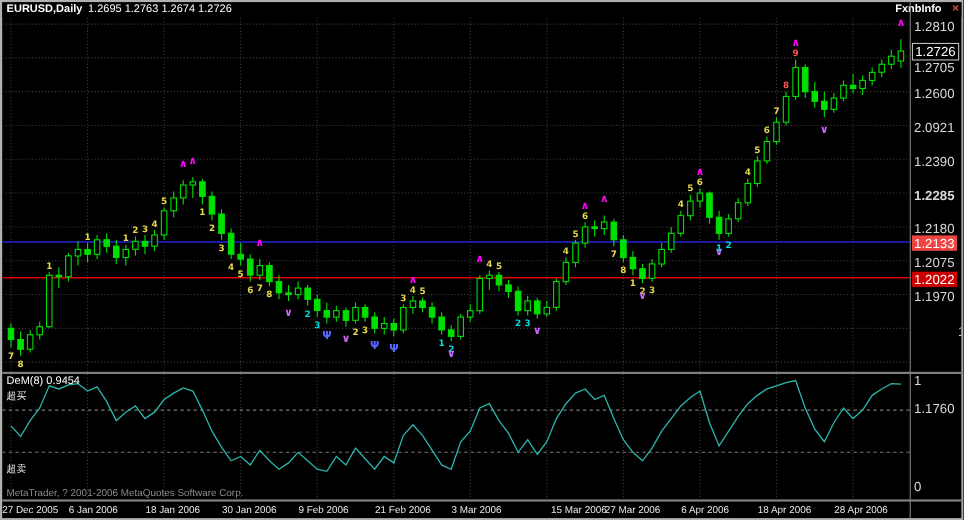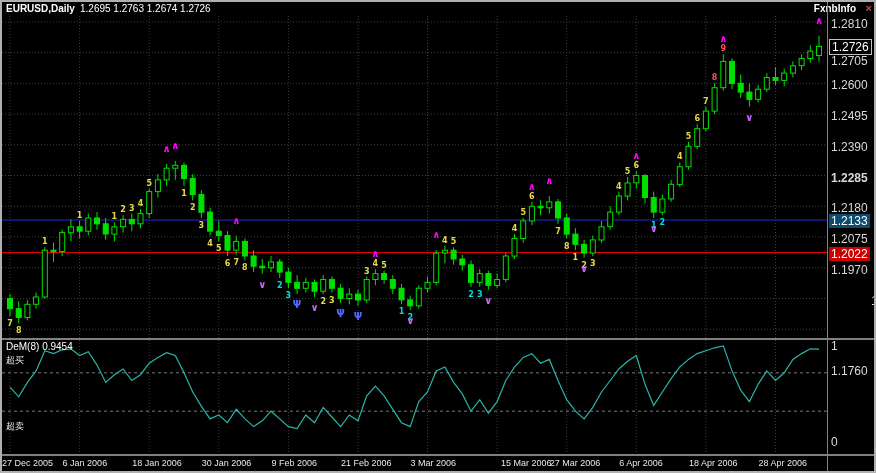--- a/index.html
+++ b/index.html
@@ -16,21 +16,21 @@
   .titlebar .brand{position:absolute;right:20px;top:1px;font-size:10px;font-weight:bold;color:#fff;}
   .titlebar .close{position:absolute;right:4px;top:0px;font-size:11px;font-weight:bold;color:#c05050;cursor:pointer;line-height:13px;}
   .chart-row{position:absolute;top:14px;left:0;width:825px;height:322px;}
   .dem-row{position:absolute;top:338px;left:0;width:825px;height:114px;}
   .hsep1{position:absolute;top:336px;left:0;width:872px;height:2px;background:#808080;}
   .hsep2{position:absolute;top:452px;left:0;width:872px;height:2px;background:#808080;}
   .vsep{position:absolute;left:825px;top:0;width:1px;height:469px;background:#808080;}
   .axis-col{position:absolute;left:826px;top:0;width:46px;height:469px;}
   .axis-label{position:absolute;left:3px;font-size:12px;color:#d8d8d8;white-space:nowrap;}
   .axis-label.boxed-cur{border:1px solid #c0c0c0;background:#000;padding:0 2px;color:#fff;left:1px;}
-  .axis-label.boxed-blue{background:#0c4a6e;color:#fff;padding:0 2px;left:1px;}
+  .axis-label.boxed-blue{background:#ef4444;color:#fff;padding:0 2px;left:1px;}
   .axis-label.boxed-red{background:#cc0000;color:#fff;padding:0 2px;left:1px;}
   .time-axis{position:absolute;top:454px;left:0;width:825px;height:15px;padding-left:12px;}
   .time-label{position:absolute;top:2px;font-size:9px;color:#e8e8e8;white-space:nowrap;}
   .dem-label{position:absolute;top:1px;left:4px;font-size:10px;color:#fff;white-space:nowrap;}
   .dem-ob{position:absolute;top:14px;left:4px;font-size:9px;color:#e8e8e8;}
   .dem-os{position:absolute;top:80px;left:4px;font-size:9px;color:#e8e8e8;}
   .copyright{position:absolute;bottom:1px;left:4px;font-size:9px;color:#8a8a8a;white-space:nowrap;}
   svg{display:block;}
   svg text{font-family:"DejaVu Sans","Liberation Sans",sans-serif;}
 </style>
@@ -352,20 +352,21 @@
         <line x1="0" y1="32.8" x2="825" y2="32.8" stroke="#7a7a7a" stroke-dasharray="3,3"></line>
         <line x1="0" y1="71.2" x2="825" y2="71.2" stroke="#7a7a7a" stroke-dasharray="3,3"></line>
         <polyline fill="none" stroke="#2ab5ab" stroke-width="1.2" points="8.0,47.2 16.7,56.8 25.4,42.4 34.1,30.9 42.8,10.7 51.5,13.6 60.2,9.8 68.9,8.8 77.6,15.5 86.3,11.7 95.0,25.1 103.7,42.4 112.4,34.7 121.1,29.0 129.8,40.5 138.5,34.7 147.2,23.2 155.9,17.4 164.6,12.6 173.3,15.5 182.0,32.8 190.7,52.0 199.4,66.4 208.1,78.9 216.8,75.0 225.5,82.7 234.2,69.3 242.9,78.9 251.6,86.6 260.3,80.8 269.0,71.2 277.7,78.9 286.4,86.6 295.1,88.5 303.8,75.0 312.5,82.7 321.2,67.4 329.9,77.0 338.6,86.6 347.3,75.0 356.0,80.8 364.7,55.8 373.4,46.2 382.1,55.8 390.8,69.3 399.5,82.7 408.2,86.6 416.8,61.6 425.5,52.0 434.2,30.9 442.9,27.0 451.6,42.4 460.3,53.9 469.0,71.2 477.7,59.7 486.4,73.1 495.1,61.6 503.8,40.5 512.5,27.0 521.2,17.4 529.9,13.6 538.6,23.2 547.3,19.4 556.0,40.5 564.7,59.7 573.4,71.2 582.1,78.9 590.8,67.4 599.5,52.0 608.2,40.5 616.9,29.0 625.6,21.3 634.3,15.5 643.0,44.3 651.7,65.4 660.4,52.0 669.1,38.6 677.8,27.0 686.5,19.4 695.2,13.6 703.9,10.7 712.6,7.8 721.3,5.9 730.0,30.9 738.7,50.1 747.4,61.6 756.1,44.3 764.8,30.9 773.5,40.5 782.2,32.8 790.9,19.4 799.6,13.6 808.3,8.8 817.0,9.2"></polyline>
       </svg>
     <div class="dem-label">
       <span>DeM(8)</span>
       <span>0.9454</span>
     </div>
     <div class="dem-ob">超买</div>
     <div class="dem-os">超卖</div>
+    <div class="copyright">MetaTrader, ? 2001-2006 MetaQuotes Software Corp.</div>
   </div>
 
   <div class="hsep2"></div>
 
   <div class="time-axis" id="time-axis">
       <span class="time-label" style="left: 0px;">27 Dec 2005</span>
       <span class="time-label" style="left: 60.6px;">6 Jan 2006</span>
       <span class="time-label" style="left: 130.2px;">18 Jan 2006</span>
       <span class="time-label" style="left: 199.8px;">30 Jan 2006</span>
       <span class="time-label" style="left: 269.4px;">9 Feb 2006</span>
@@ -377,21 +378,21 @@
       <span class="time-label" style="left: 686.9px;">18 Apr 2006</span>
       <span class="time-label" style="left: 756.5px;">28 Apr 2006</span>
     </div>
 
   <div class="vsep"></div>
 
   <div class="axis-col" id="axis-col">
       <div class="axis-label" style="top: 14.9px;">1.2810</div>
       <div class="axis-label" style="top: 52px;">1.2705</div>
       <div class="axis-label" style="top: 76.3px;">1.2600</div>
-      <div class="axis-label" style="top: 107.1px;">1.2495</div>
+      <div class="axis-label" style="top: 107.1px;">2.0921</div>
       <div class="axis-label" style="top: 137.8px;">1.2390</div>
       <div class="axis-label" style="top: 168.5px; font-weight: bold;">1.2285</div>
       <div class="axis-label" style="top: 199.3px;">1.2180</div>
       <div class="axis-label" style="top: 230px;">1.2075</div>
       <div class="axis-label" style="top: 260.7px;">1.1970</div>
       <div class="axis-label" style="top: 291.5px; margin-left: 40px;">1.1865</div>
       <div class="axis-label" style="top: 322.2px; margin-top: 40px;">1.1760</div>
       <div class="axis-label boxed-cur" style="top: 37.4px;">1.2726</div>
       <div class="axis-label boxed-blue" style="top: 212px;">1.2133</div>
       <div class="axis-label boxed-red" style="top: 244.5px;">1.2022</div>

